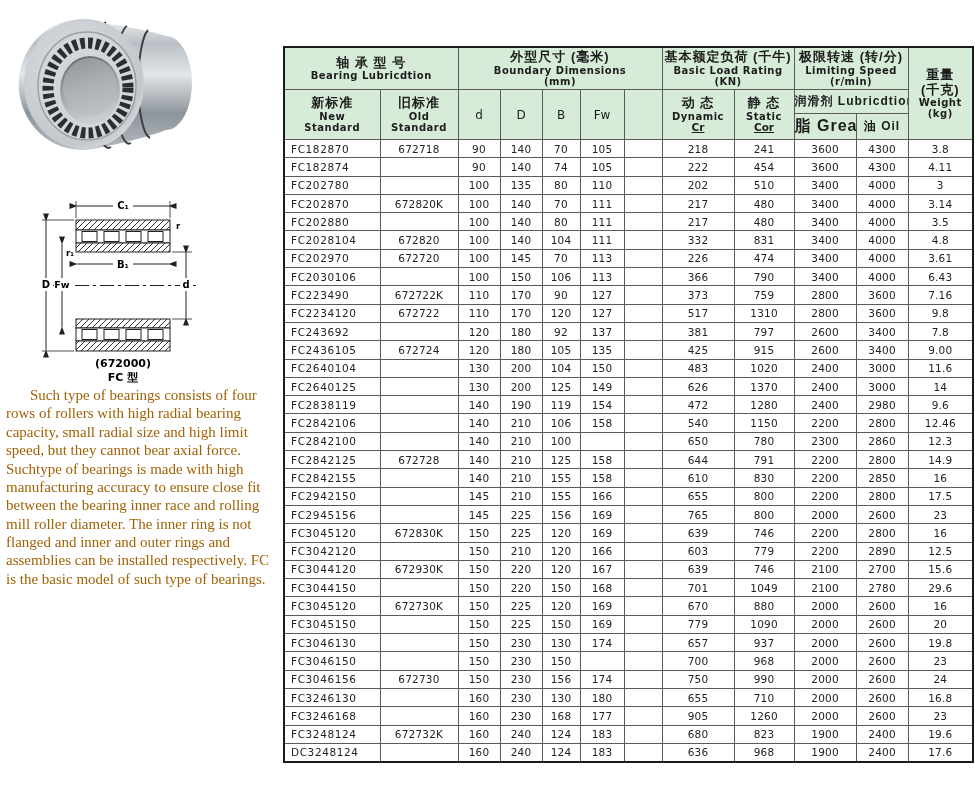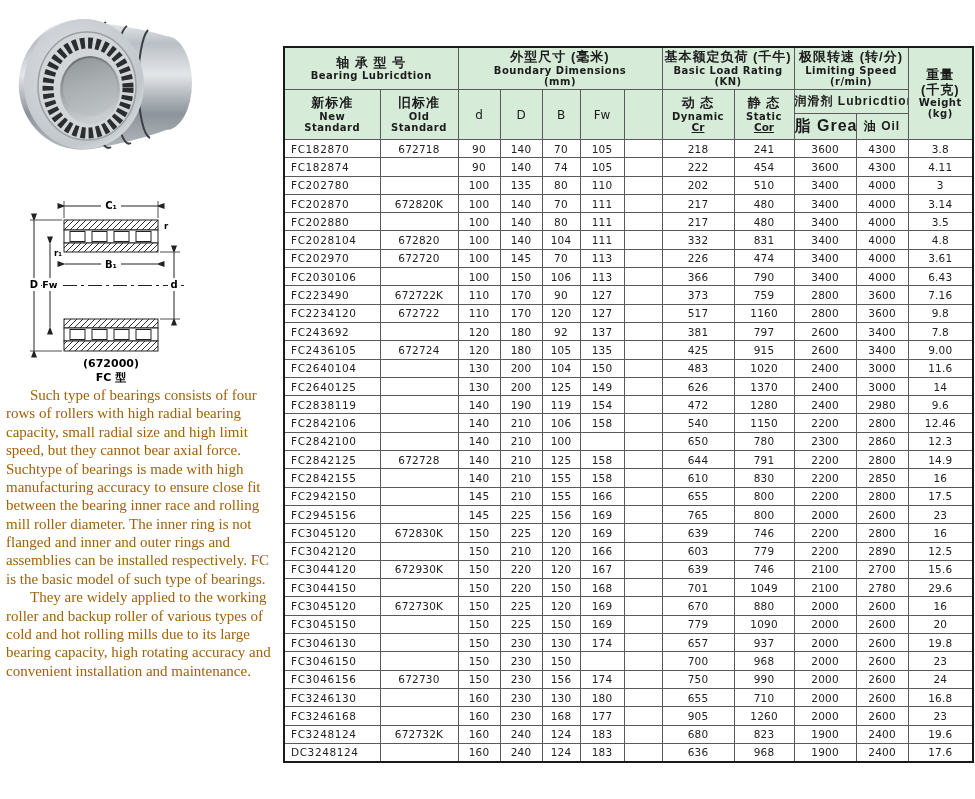--- a/index.html
+++ b/index.html
@@ -1,18 +1,18 @@
 <!DOCTYPE html>
 <html><head>
 <meta charset="utf-8">
 <style>
   html,body{margin:0;padding:0;width:975px;height:799px;background:#ffffff;overflow:hidden;
             font-family:"Liberation Sans","DejaVu Sans",sans-serif;color:#1c1c1c;}
   .photo-wrap{position:absolute;left:10px;top:2px;width:250px;height:192px;}
-  .diagram-wrap{position:absolute;left:24px;top:192px;width:235px;height:192px;}
+  .diagram-wrap{position:absolute;left:36px;top:192px;width:235px;height:192px;}
   .description{position:absolute;left:6px;top:386px;width:276px;
                font-family:"Liberation Serif",serif;font-size:15px;line-height:1.225;color:#a16207;}
   .description p{margin:0;text-indent:1.6em;}
   .table-wrap{position:absolute;left:283px;top:46px;width:690px;}
   table.spec{border-collapse:collapse;table-layout:fixed;width:689px;border:2px solid #1a1a1a;}
   table.spec th,table.spec td{border:1px solid #5a5a5a;padding:0;overflow:hidden;white-space:nowrap;}
   table.spec thead th{background:#d6ecd8;font-weight:normal;vertical-align:middle;}
   .zh{font-size:13px;font-weight:600;letter-spacing:1px;line-height:1.15;}
   .en{font-size:10px;font-weight:600;letter-spacing:0.5px;line-height:1.1;font-family:"DejaVu Sans",sans-serif;}
   .sym{font-size:10.5px;font-weight:600;line-height:1.1;font-family:"DejaVu Sans",sans-serif;text-decoration:underline;}
@@ -121,21 +121,20 @@
     <rect x="144" y="86" width="13" height="13" fill="#fff"></rect>
     <text x="150" y="96" text-anchor="middle" font-size="10" font-weight="bold" font-family="DejaVu Sans">d</text>
 
     <text x="87" y="175" text-anchor="middle" font-size="11" font-weight="bold" font-family="DejaVu Sans">(672000)</text>
     <text x="87" y="189" text-anchor="middle" font-size="11" font-weight="bold" font-family="DejaVu Sans">FC 型</text>
   </svg>
 </div>
 
 <div class="description">
   <p>Such type of bearings consists of four rows of rollers with high radial bearing capacity, small radial size and high limit speed, but they cannot bear axial force. Suchtype of bearings is made with high manufacturing accuracy to ensure close fit between the bearing inner race and rolling mill roller diameter. The inner ring is not flanged and inner and outer rings and assemblies can be installed respectively. FC is the basic model of such type of bearings.</p>
-  <p>They are widely applied to the working roller and backup roller of various types of cold and hot rolling mills due to its large bearing capacity, high rotating accuracy and convenient installation and maintenance.</p>
 </div>
 
 <div class="table-wrap">
   <table class="spec">
     <colgroup>
       <col style="width:96px">
         <col style="width:78px">
         <col style="width:42px">
         <col style="width:42px">
       <col style="width:38px">
@@ -343,21 +342,21 @@
         </tr>
         <tr>
           <td class="model">FC2234120</td>
           <td>672722</td>
           <td>110</td>
           <td>170</td>
           <td>120</td>
           <td>127</td>
           <td></td>
           <td>517</td>
-          <td>1160</td>
+          <td>1310</td>
           <td>2800</td>
           <td>3600</td>
           <td>9.8</td>
         </tr>
         <tr>
           <td class="model">FC243692</td>
           <td></td>
           <td>120</td>
           <td>180</td>
           <td>92</td>

